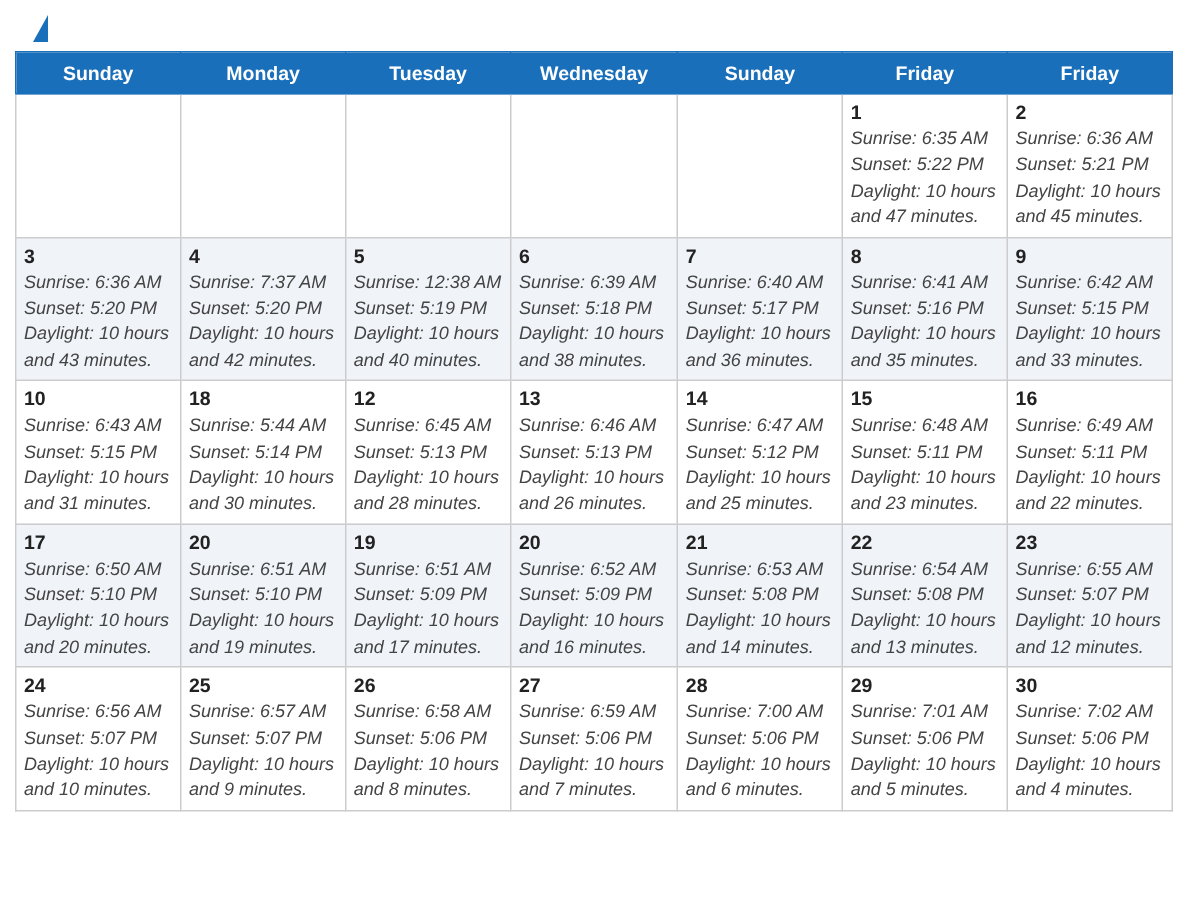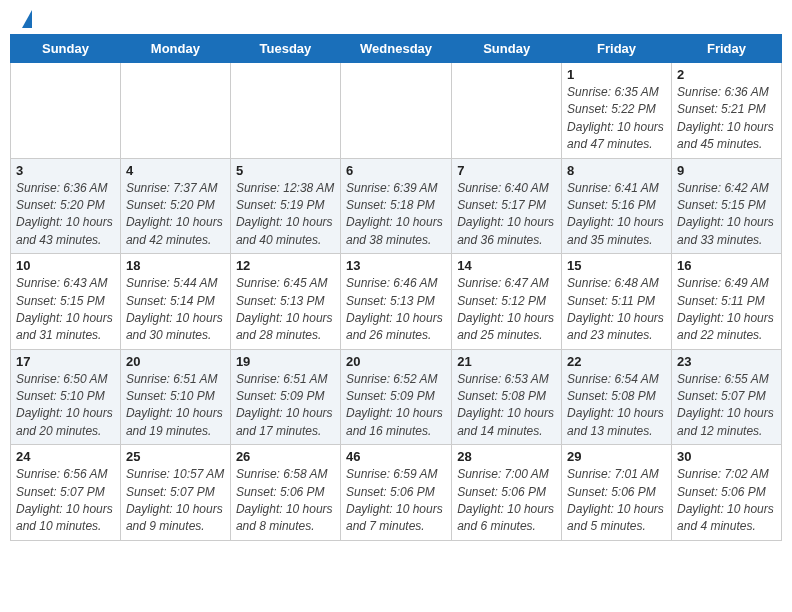--- a/index.html
+++ b/index.html
@@ -288,32 +288,32 @@
         </tr>
         <tr>
           <td>
             <span class="day-num">24</span>
             <div class="day-info">Sunrise: 6:56 AM
 Sunset: 5:07 PM
 Daylight: 10 hours and 10 minutes.</div>
           </td>
           <td>
             <span class="day-num">25</span>
-            <div class="day-info">Sunrise: 10:57 AM
+            <div class="day-info">Sunrise: 6:57 AM
 Sunset: 5:07 PM
 Daylight: 10 hours and 9 minutes.</div>
           </td>
           <td>
             <span class="day-num">26</span>
             <div class="day-info">Sunrise: 6:58 AM
 Sunset: 5:06 PM
 Daylight: 10 hours and 8 minutes.</div>
           </td>
           <td>
-            <span class="day-num">46</span>
+            <span class="day-num">27</span>
             <div class="day-info">Sunrise: 6:59 AM
 Sunset: 5:06 PM
 Daylight: 10 hours and 7 minutes.</div>
           </td>
           <td>
             <span class="day-num">28</span>
             <div class="day-info">Sunrise: 7:00 AM
 Sunset: 5:06 PM
 Daylight: 10 hours and 6 minutes.</div>
           </td>

